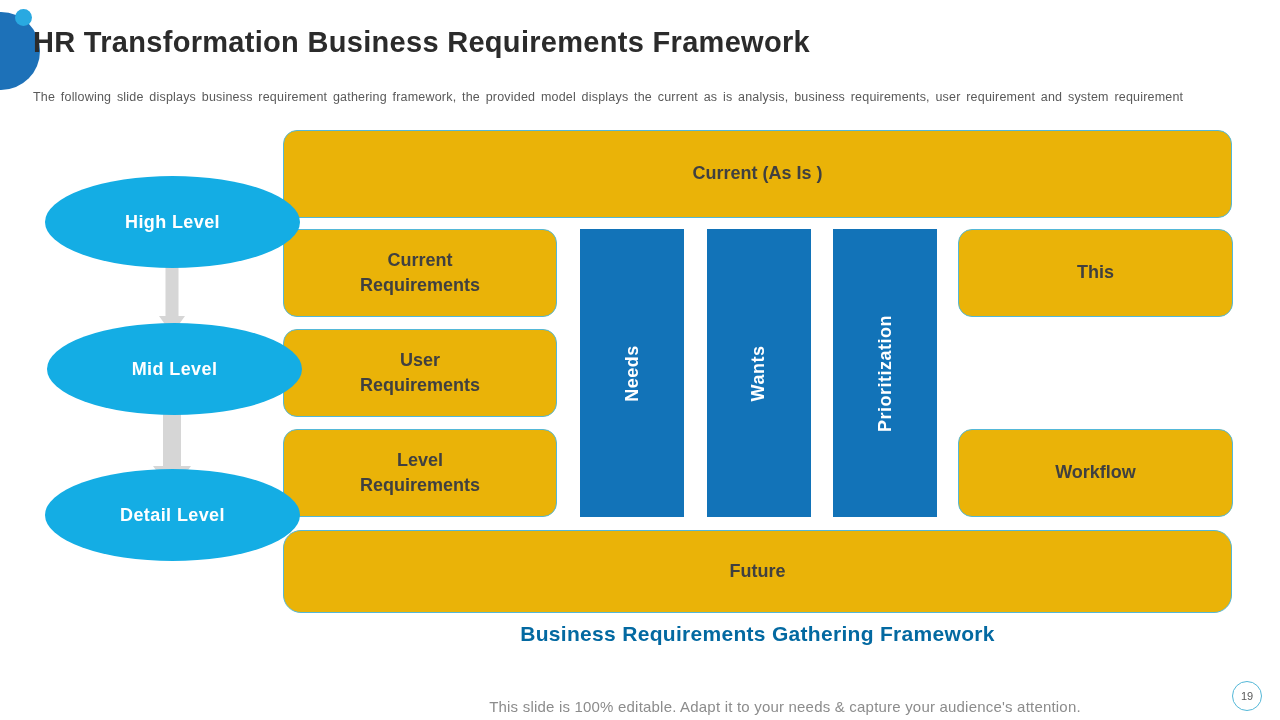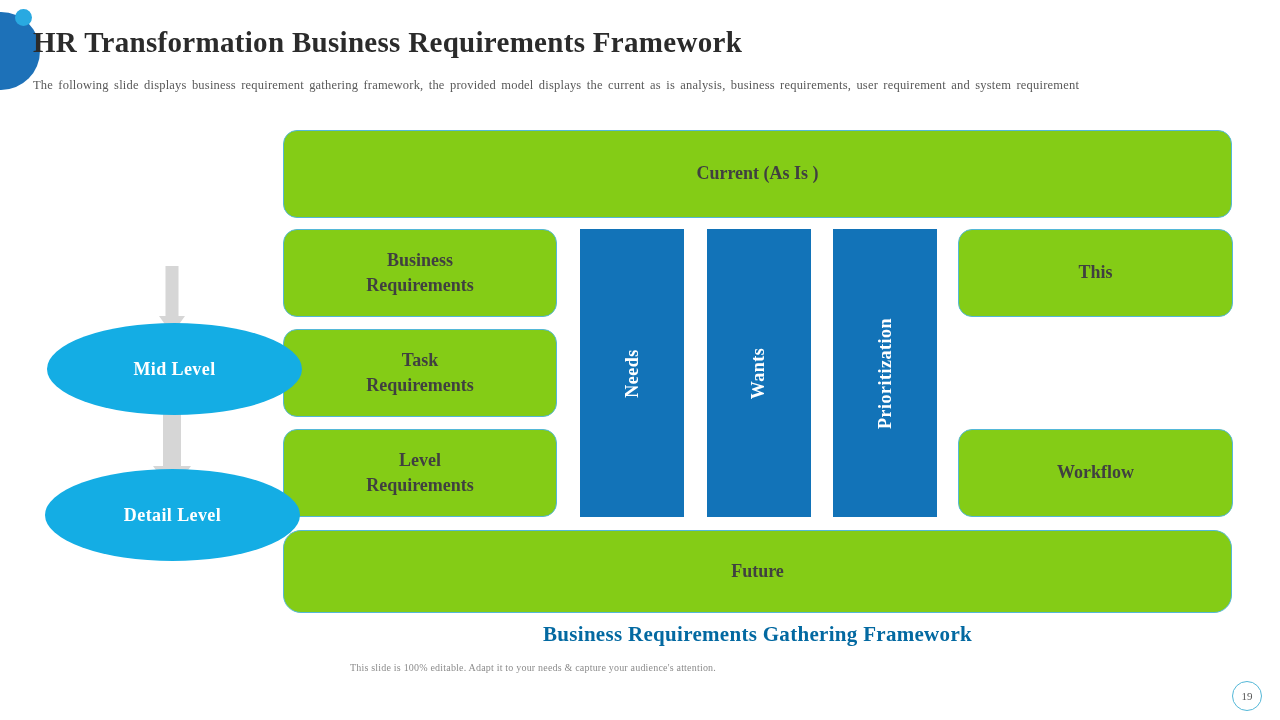--- a/index.html
+++ b/index.html
@@ -2,46 +2,46 @@
 <html style="--cyan: #14ade4; --bar-blue: #1273b8; --border-blue: #54b8d8; --deco-blue: #1d71b8; --deco-cyan: #29a9e1; --text-dark: #404040; --title-dark: #2b2b2b; --subtitle-gray: #595959; --footer-gray: #8c8c8c; --arrow-gray: #d6d6d6;"><head>
 <meta charset="utf-8">
 <style>
   html, body { margin: 0; padding: 0; }
   .slide {
     position: relative;
     width: 1280px;
     height: 720px;
     background: #ffffff;
     overflow: hidden;
-    font-family: Liberation Serif, serif;
+    font-family: Liberation Sans, sans-serif;
   }
   
   .deco-circle {
     position: absolute; left: -38px; top: 12px;
     width: 78px; height: 78px; border-radius: 50%;
     background: var(--deco-blue, #1d71b8);
   }
   .deco-dot {
     position: absolute; left: 15px; top: 9px;
     width: 17px; height: 17px; border-radius: 50%;
     background: var(--deco-cyan, #29a9e1);
   }
   .title {
     position: absolute; left: 33px; top: 26px; width: 1100px;
     font-size: 29px; font-weight: bold; letter-spacing: 0.3px;
     color: var(--title-dark, #2b2b2b);
   }
   .subtitle {
-    position: absolute; left: 33px; top: 78px; width: 1160px;
+    position: absolute; left: 33px; top: 90px; width: 1160px;
     font-size: 12.5px; color: var(--subtitle-gray, #595959);
     letter-spacing: 0.2px; word-spacing: 2px;
   }
   
   .box {
-    position: absolute; box-sizing: border-box; background: #84cc16;
+    position: absolute; box-sizing: border-box; background: #eab308;
     border: 1.5px solid var(--border-blue, #54b8d8); border-radius: 14px;
     display: flex; align-items: center; justify-content: center;
     text-align: center; color: var(--text-dark, #404040);
     font-weight: bold; font-size: 18px; line-height: 1.4;
     white-space: pre-line; z-index: 1;
   }
   .box-current { left: 283px; top: 130px; width: 949px; height: 88px; }
   .box-future  { left: 283px; top: 530px; width: 949px; height: 83px; border-radius: 18px; }
   .box-left    { left: 283px; width: 274px; height: 88px; }
   .box-right   { left: 958px; width: 275px; height: 88px; }
@@ -68,22 +68,22 @@
   .lvl-1 { left: 45px; top: 176px; }
   .lvl-2 { left: 47px; top: 323px; }
   .lvl-3 { left: 45px; top: 469px; }
   .arrow-svg { position: absolute; z-index: 2; }
   .caption {
     position: absolute; left: 283px; top: 622px; width: 949px;
     text-align: center; font-size: 21px; font-weight: bold;
     color: #0369a1; letter-spacing: 0.3px;
   }
   .footer-note {
-    position: absolute; left: 350px; top: 662px; width: 870px;
-    font-size: 10px;
+    position: absolute; left: 350px; top: 698px; width: 870px;
+    text-align: center; font-size: 15px;
     color: var(--footer-gray, #8c8c8c); letter-spacing: 0.2px;
   }
   .page-bubble {
     position: absolute; left: 1232px; top: 681px;
     width: 30px; height: 30px; border-radius: 50%; box-sizing: border-box;
     border: 1px solid var(--border-blue, #54b8d8);
     display: flex; align-items: center; justify-content: center;
     font-size: 11px; color: #595959;
   }
 </style>
@@ -94,23 +94,23 @@
 
   <div class="deco-circle"></div>
   <div class="deco-dot"></div>
 
   <div class="title">HR Transformation Business Requirements Framework</div>
   <div class="subtitle">The following slide displays business requirement gathering framework, the provided model displays the current as is analysis, business requirements, user requirement and system requirement</div>
 
   <div class="box box-current">Current (As Is )</div>
   <div class="box box-future">Future</div>
 
-  <div class="box box-left row1">Business
+  <div class="box box-left row1">Current
 Requirements</div>
-  <div class="box box-left row2">Task
+  <div class="box box-left row2">User
 Requirements</div>
   <div class="box box-left row3">Level
 Requirements</div>
 
   <div class="pillar pillar-1">
     <span>Needs</span>
   </div>
   <div class="pillar pillar-2">
     <span>Wants</span>
   </div>
@@ -121,20 +121,21 @@
   <div class="box box-right row1">This</div>
   <div class="box box-right row3">Workflow</div>
 
   <svg class="arrow-svg" style="left:144px; top:266px;" width="56" height="68" viewBox="0 0 56 68">
     <polygon points="21.5,0 34.5,0 34.5,50 41,50 28,68 15,50 21.5,50" fill="#d6d6d6"></polygon>
   </svg>
   <svg class="arrow-svg" style="left:144px; top:412px;" width="56" height="80" viewBox="0 0 56 80">
     <polygon points="19,0 37,0 37,54 47,54 28,80 9,54 19,54" fill="#d6d6d6"></polygon>
   </svg>
 
+  <div class="level-ellipse lvl-1">High Level</div>
   <div class="level-ellipse lvl-2">Mid Level</div>
   <div class="level-ellipse lvl-3">Detail Level</div>
 
   <div class="caption">Business Requirements Gathering Framework</div>
 
   <div class="footer-note">This slide is 100% editable. Adapt it to your needs &amp; capture your audience's attention.</div>
   <div class="page-bubble">
     <span>19</span>
   </div>
 

